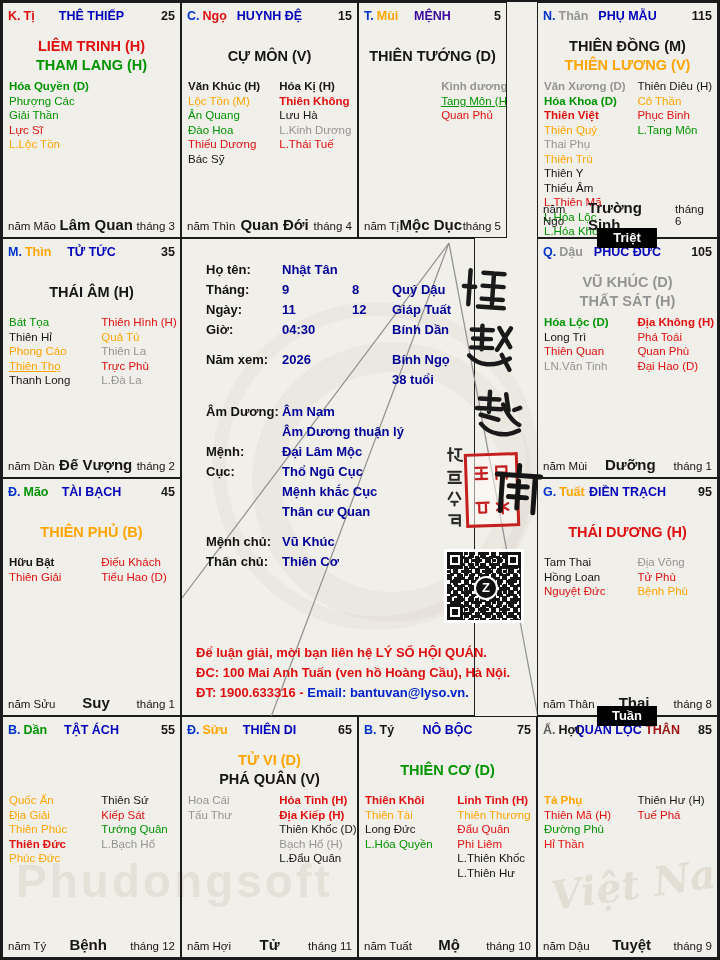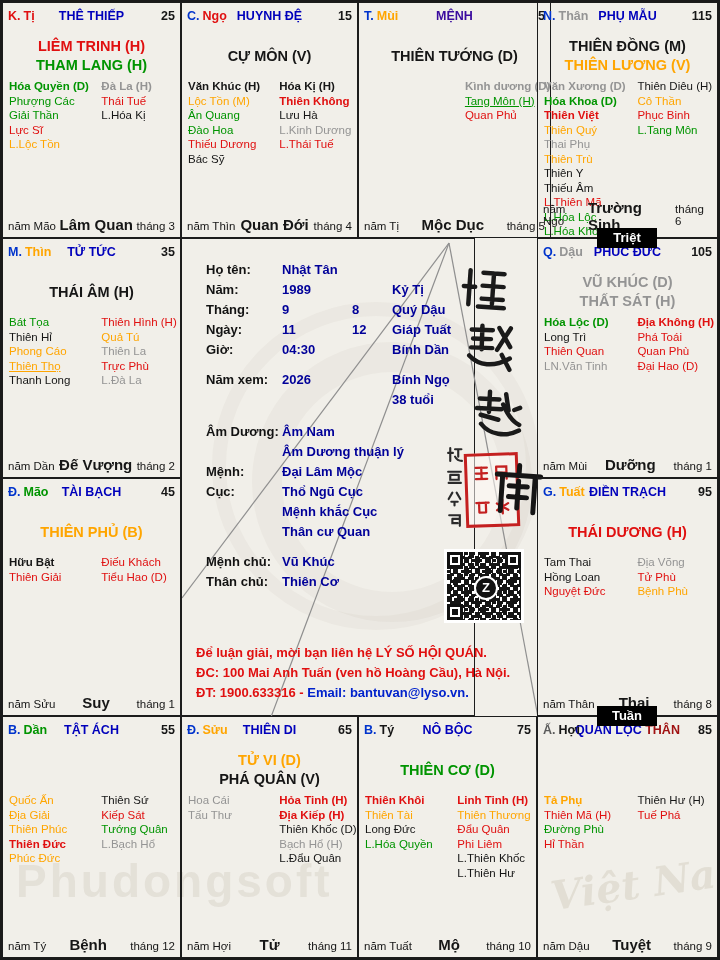--- a/index.html
+++ b/index.html
@@ -10,21 +10,21 @@
   .wm{position:absolute;z-index:0;color:rgba(140,126,96,0.12);font-weight:bold;white-space:nowrap;}
   .wm-left{left:14px;top:852px;font-size:46px;letter-spacing:3px;}
   .wm-right{left:548px;top:856px;font-size:40px;font-family:"DejaVu Serif",serif;font-style:italic;transform:rotate(-8deg);color:rgba(140,126,96,0.15);}
   .wm-circle{position:absolute;z-index:0;border-radius:50%;border:14px solid rgba(140,126,96,0.05);}
   .wm-c1{left:210px;top:300px;width:300px;height:300px;}
   .wm-c2{left:250px;top:340px;width:220px;height:220px;border-width:30px;}
   
   .cell{position:absolute;border:1px solid #1c1c1c;box-sizing:border-box;z-index:1;overflow:hidden;}
   .cell-ti  {left:0;   top:0;    width:179px;height:236px;}
   .cell-ngo {left:179px;top:0;   width:177px;height:236px;}
-  .cell-mui {left:356px;top:0;   width:193px;height:236px;}
+  .cell-mui {left:356px;top:0;   width:149px;height:236px;}
   .cell-than{left:535px;top:0;   width:181px;height:236px;}
   .cell-thin{left:0;   top:236px;width:179px;height:240px;}
   .cell-dau {left:535px;top:236px;width:181px;height:240px;}
   .cell-mao {left:0;   top:476px;width:179px;height:238px;}
   .cell-tuat{left:535px;top:476px;width:181px;height:238px;}
   .cell-dan {left:0;   top:714px;width:179px;height:242px;}
   .cell-suu {left:179px;top:714px;width:177px;height:242px;}
   .cell-ty  {left:356px;top:714px;width:179px;height:242px;}
   .cell-hoi {left:535px;top:714px;width:181px;height:242px;}
   .hdr{position:relative;height:20px;margin-top:5px;font-weight:bold;font-size:12.5px;line-height:16px;}
@@ -103,26 +103,20 @@
     </svg>
 
     <div class="info" id="info">
         <div class="irow">
           <span class="ilabel">Họ tên:</span>
           <span class="iv1">Nhật Tân</span>
           <span class="iv2"></span>
           <span class="ipillar"></span>
         </div>
         <div class="irow">
-          <span class="ilabel">Năm:</span>
-          <span class="iv1">1989</span>
-          <span class="iv2"></span>
-          <span class="ipillar">Kỷ Tị</span>
-        </div>
-        <div class="irow">
           <span class="ilabel">Tháng:</span>
           <span class="iv1">9</span>
           <span class="iv2">8</span>
           <span class="ipillar">Quý Dậu</span>
         </div>
         <div class="irow">
           <span class="ilabel">Ngày:</span>
           <span class="iv1">11</span>
           <span class="iv2">12</span>
           <span class="ipillar">Giáp Tuất</span>
@@ -285,25 +279,20 @@
         <div style="color: rgb(0, 148, 0);">THAM LANG (H)</div>
       </div>
       <div class="cols">
         <div class="col l">
           <span class="star" style="color: rgb(0, 148, 0); font-weight: bold;">Hóa Quyền (D)</span>
           <span class="star" style="color: rgb(0, 148, 0);">Phượng Các</span>
           <span class="star" style="color: rgb(0, 148, 0);">Giải Thần</span>
           <span class="star" style="color: rgb(224, 16, 16);">Lực Sĩ</span>
           <span class="star" style="color: rgb(255, 165, 0);">L.Lộc Tồn</span>
         </div>
-        <div class="col r">
-          <span class="star" style="color: rgb(148, 148, 148); font-weight: bold;">Đà La (H)</span>
-          <span class="star" style="color: rgb(224, 16, 16);">Thái Tuế</span>
-          <span class="star" style="color: rgb(22, 22, 22);">L.Hóa Kị</span>
-        </div>
       </div>
       <div class="ftr">
         <span class="fy">năm Mão</span>
         <span class="fv">Lâm Quan</span>
         <span class="fm">tháng 3</span>
       </div>
     </div>
     <div class="cell cell-ngo">
       <div class="hdr">
         <span class="stem"><b class="st" style="color: rgb(0, 51, 204);">C.</b><b class="br" style="color: rgb(224, 16, 16);">Ngọ</b></span>

